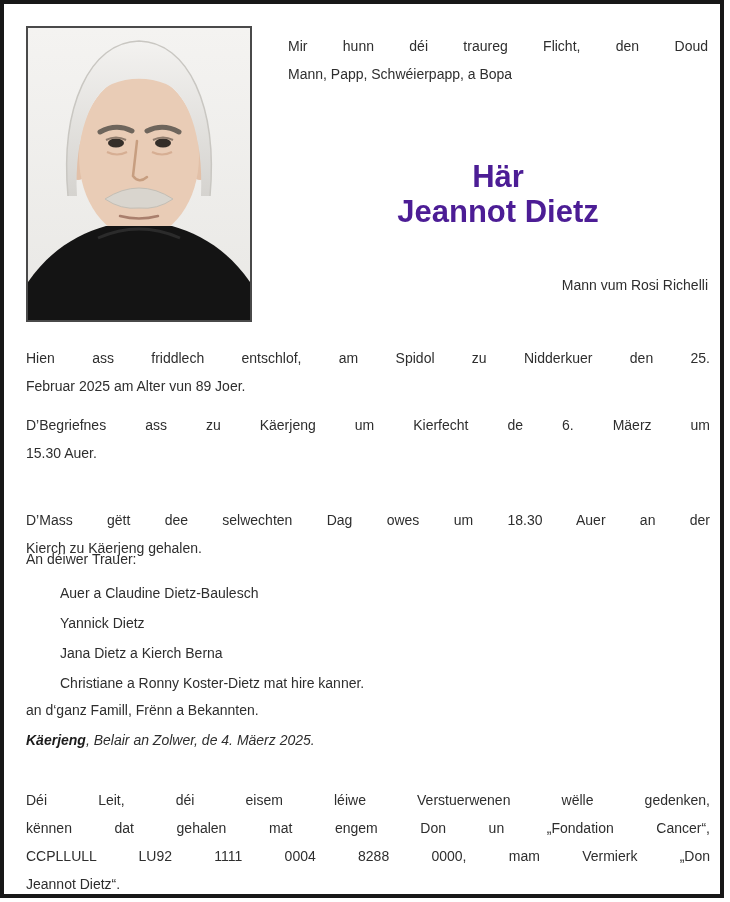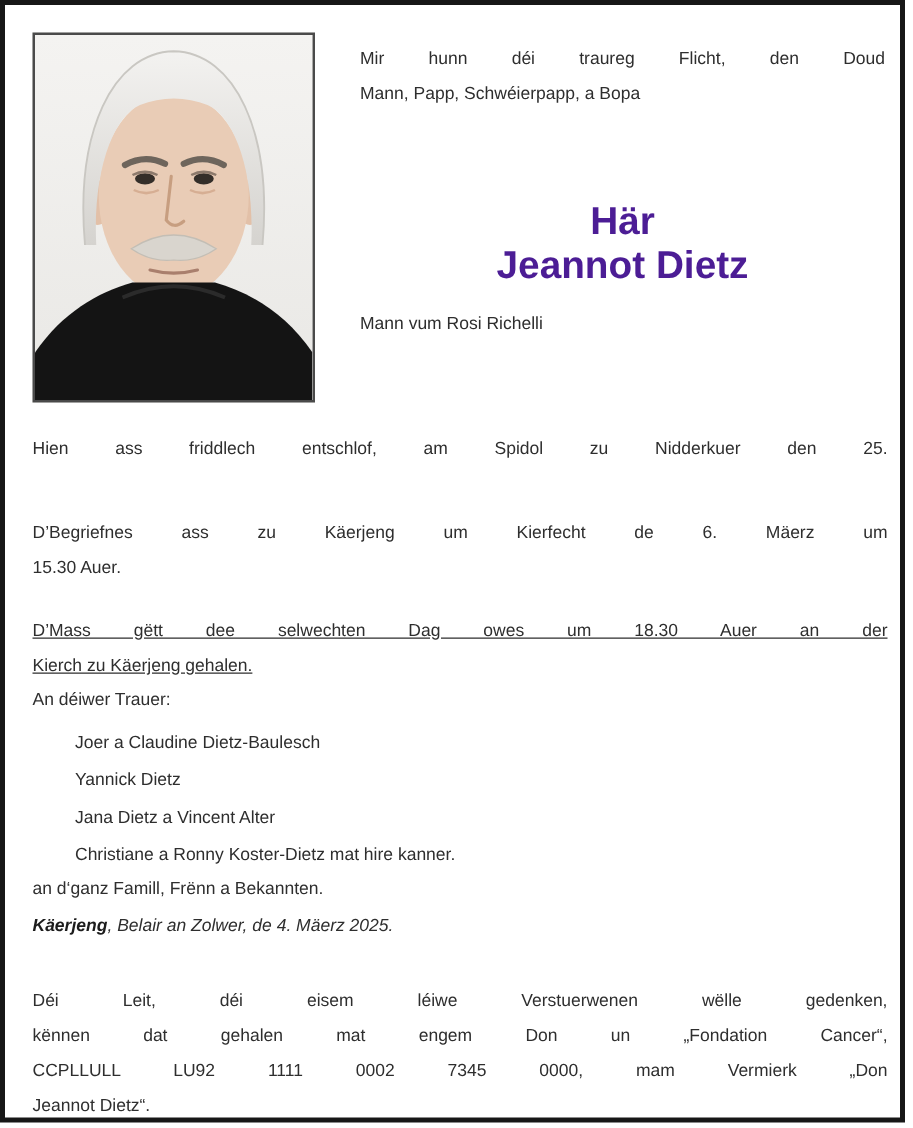--- a/index.html
+++ b/index.html
@@ -43,24 +43,24 @@
   .photo-box svg { display: block; width: 100%; height: 100%; }
   .intro { left: 288px; top: 32px; width: 420px; }
   .name-block {
     left: 288px; top: 159px; width: 420px;
     text-align: center;
     font-weight: bold;
     font-size: 31px;
     line-height: 35px;
     color: #4c1d95;
   }
-  .relation { left: 288px; top: 244px; width: 420px; text-align: left; }
+  .relation { left: 288px; top: 271px; width: 420px; text-align: right; }
   .para-death   { left: 26px; top: 344px; width: 684px; }
   .para-funeral { left: 26px; top: 411px; width: 684px; }
-  .para-mass    { left: 26px; top: 490px; width: 684px; text-decoration: underline; }
+  .para-mass    { left: 26px; top: 506px; width: 684px; }
   .trauer-heading { left: 26px; top: 545px; width: 684px; }
   .family-list { left: 60px; top: 578px; width: 650px; line-height: 30px; }
   .closing-line { left: 26px; top: 696px; width: 684px; }
   .dateline { left: 26px; top: 726px; width: 684px; font-style: italic; }
   .dateline .place { font-weight: bold; color: #1c1c1c; }
   .donation { left: 26px; top: 786px; width: 684px; }
 </style>
 </head>
 <body>
 
@@ -120,47 +120,48 @@
 
 <div class="abs name-block">
   <div>Här</div>
   <div>Jeannot Dietz</div>
 </div>
 
 <div class="abs txt relation">Mann vum Rosi Richelli</div>
 
 <div class="abs txt para-death">
   <div class="just-force">Hien ass friddlech entschlof, am Spidol zu Nidderkuer den 25.</div>
+  <div>Februar 2025 am Alter vun 89 Joer.</div>
 </div>
 
 <div class="abs txt para-funeral">
   <div class="just-force">D’Begriefnes ass zu Käerjeng um Kierfecht de 6. Mäerz um</div>
   <div>15.30 Auer.</div>
 </div>
 
 <div class="abs txt para-mass">
   <div class="just-force">D’Mass gëtt dee selwechten Dag owes um 18.30 Auer an der</div>
   <div>Kierch zu Käerjeng gehalen.</div>
 </div>
 
 <div class="abs txt trauer-heading">An déiwer Trauer:</div>
 
 <div class="abs txt family-list">
-  <div>Joer a Claudine Dietz-Baulesch</div>
+  <div>Auer a Claudine Dietz-Baulesch</div>
   <div>Yannick Dietz</div>
-  <div>Jana Dietz a Vincent Alter</div>
+  <div>Jana Dietz a Kierch Berna</div>
   <div>Christiane a Ronny Koster-Dietz mat hire kanner.</div>
 </div>
 
 <div class="abs txt closing-line">an d‘ganz Famill, Frënn a Bekannten.</div>
 
 <div class="abs txt dateline">
   <span class="place">Käerjeng</span><span>, Belair an Zolwer, de 4. Mäerz 2025.</span>
 </div>
 
 <div class="abs txt donation">
   <div class="just-force">Déi Leit, déi eisem léiwe Verstuerwenen wëlle gedenken,</div>
   <div class="just-force">kënnen dat gehalen mat engem Don un „Fondation Cancer“,</div>
-  <div class="just-force">CCPLLULL LU92 1111 0002 7345 0000, mam Vermierk „Don</div>
+  <div class="just-force">CCPLLULL LU92 1111 0004 8288 0000, mam Vermierk „Don</div>
   <div>Jeannot Dietz“.</div>
 </div>
 
 <div class="frame"></div>
 
 </body></html>

